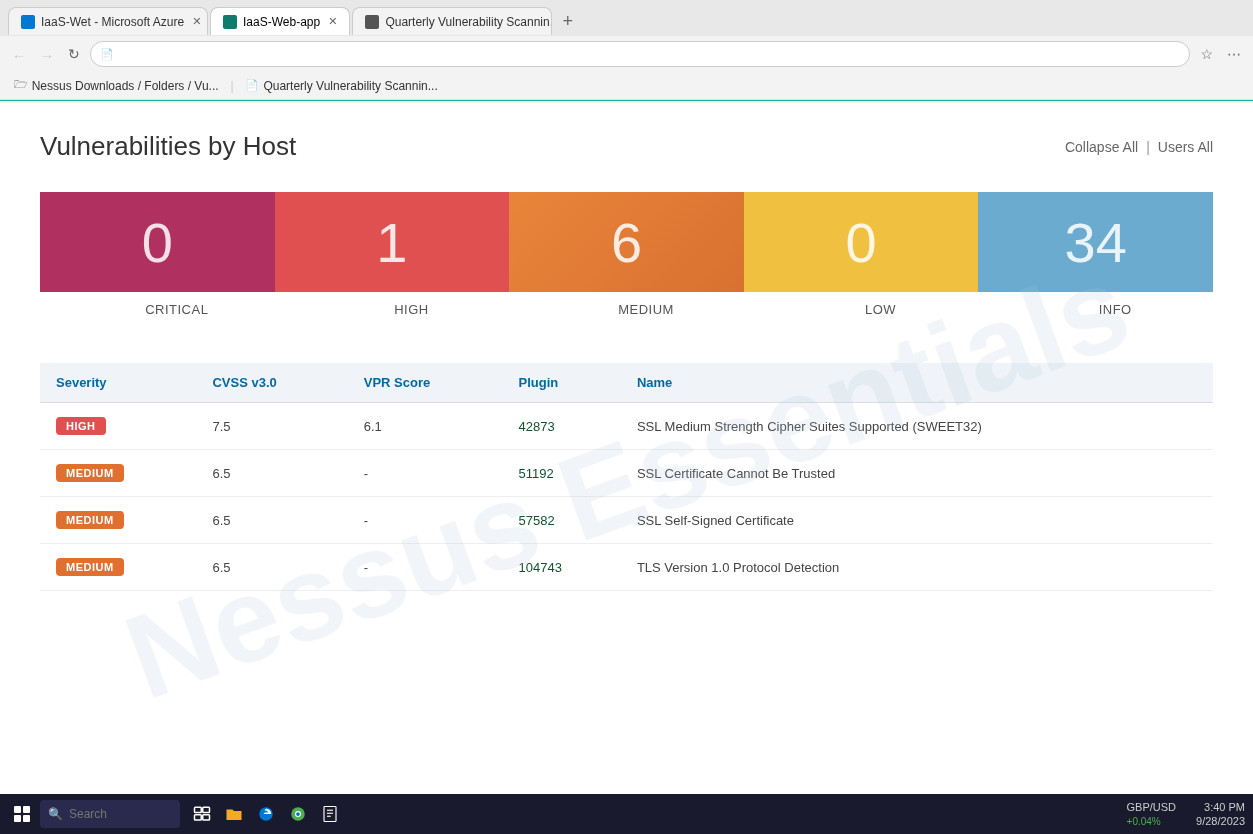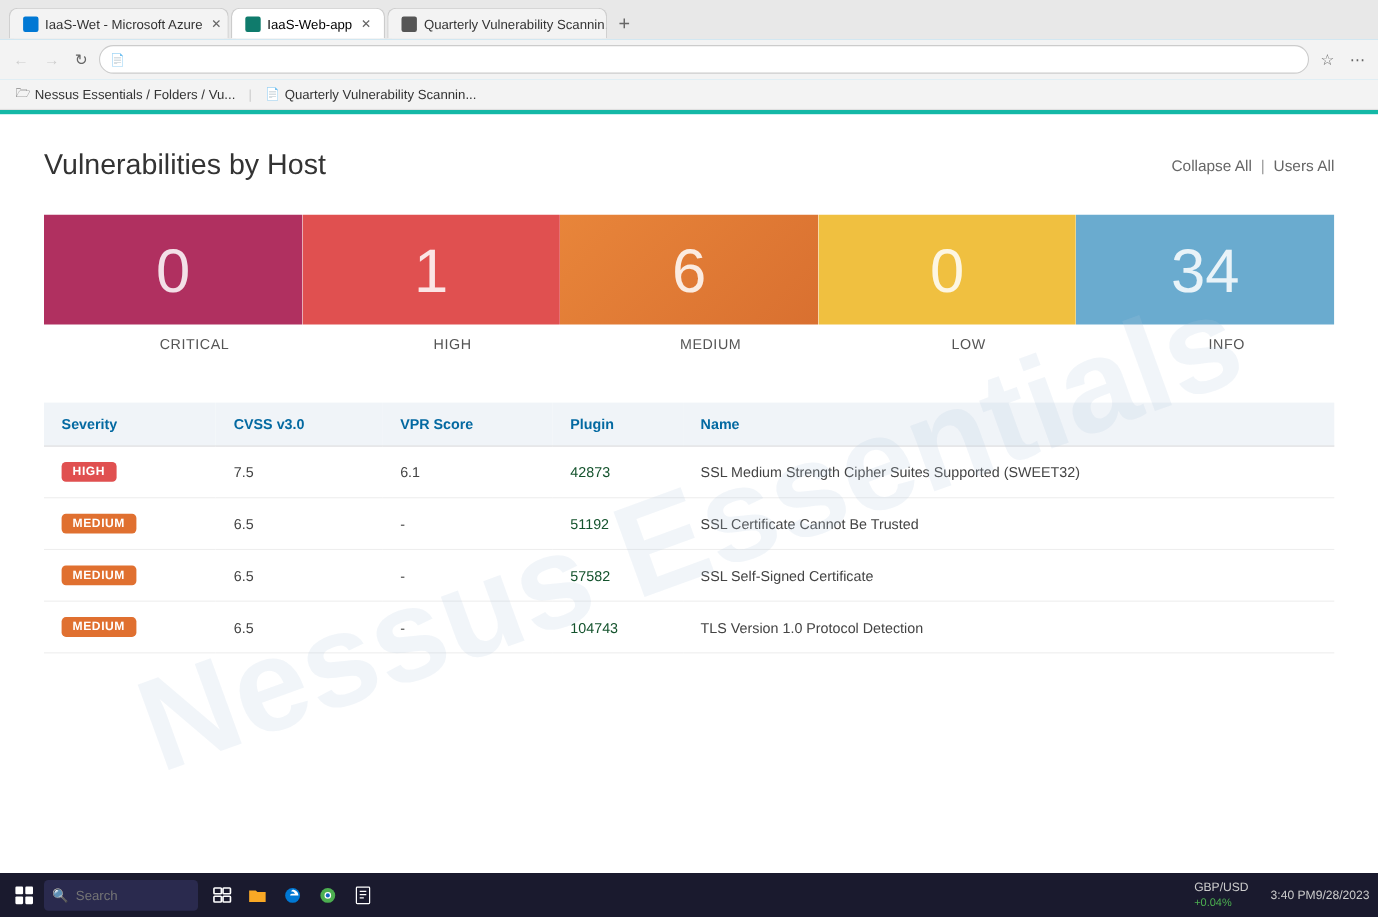--- a/index.html
+++ b/index.html
@@ -1,21 +1,21 @@
 <!DOCTYPE html>
 <html><head>
   <meta charset="utf-8">
   <style>
     * { margin: 0; padding: 0; box-sizing: border-box; }
     body { font-family: 'Segoe UI', Arial, sans-serif; background: #fff; font-size: 14px; color: #333; }
 
     
     .browser-chrome {
-      background: #7dd3fc;
-      border-bottom: 4px solid #14b8a6;
+      background: #000000;
+      border-bottom: 1px solid #14b8a6;
     }
     .tab-bar {
       display: flex;
       align-items: center;
       padding: 6px 8px 0;
       background: #e8e8e8;
       height: 36px;
     }
     .tab {
       display: flex;
@@ -338,21 +338,21 @@
     }
     .currency-info {
       display: flex;
       flex-direction: column;
       align-items: flex-start;
       line-height: 1.3;
     }
     .currency-up { color: #4caf50; font-size: 10px; }
     .time-date {
       display: flex;
-      flex-direction: row;
+      flex-direction: column;
       align-items: flex-end;
       line-height: 1.3;
     }
   </style>
 </head>
 <body>
 
 <div class="browser-chrome">
 
   <div class="tab-bar">
@@ -381,21 +381,21 @@
     <div class="url-bar">
       <span class="url-lock">📄</span>
     </div>
     <button class="nav-btn">☆</button>
     <button class="nav-btn">⋯</button>
   </div>
 
   <div class="bookmarks-bar">
     <div class="bookmark-item">
       <span class="bookmark-icon">🗁</span>
-      <span>Nessus Essentials / Folders / Vu...</span>
+      <span>Nessus Downloads / Folders / Vu...</span>
     </div>
     <span class="bm-sep">|</span>
     <div class="bookmark-item">
       <span class="bookmark-icon">📄</span>
       <span>Quarterly Vulnerability Scannin...</span>
     </div>
   </div>
 </div>
 
 <div class="page-content">

